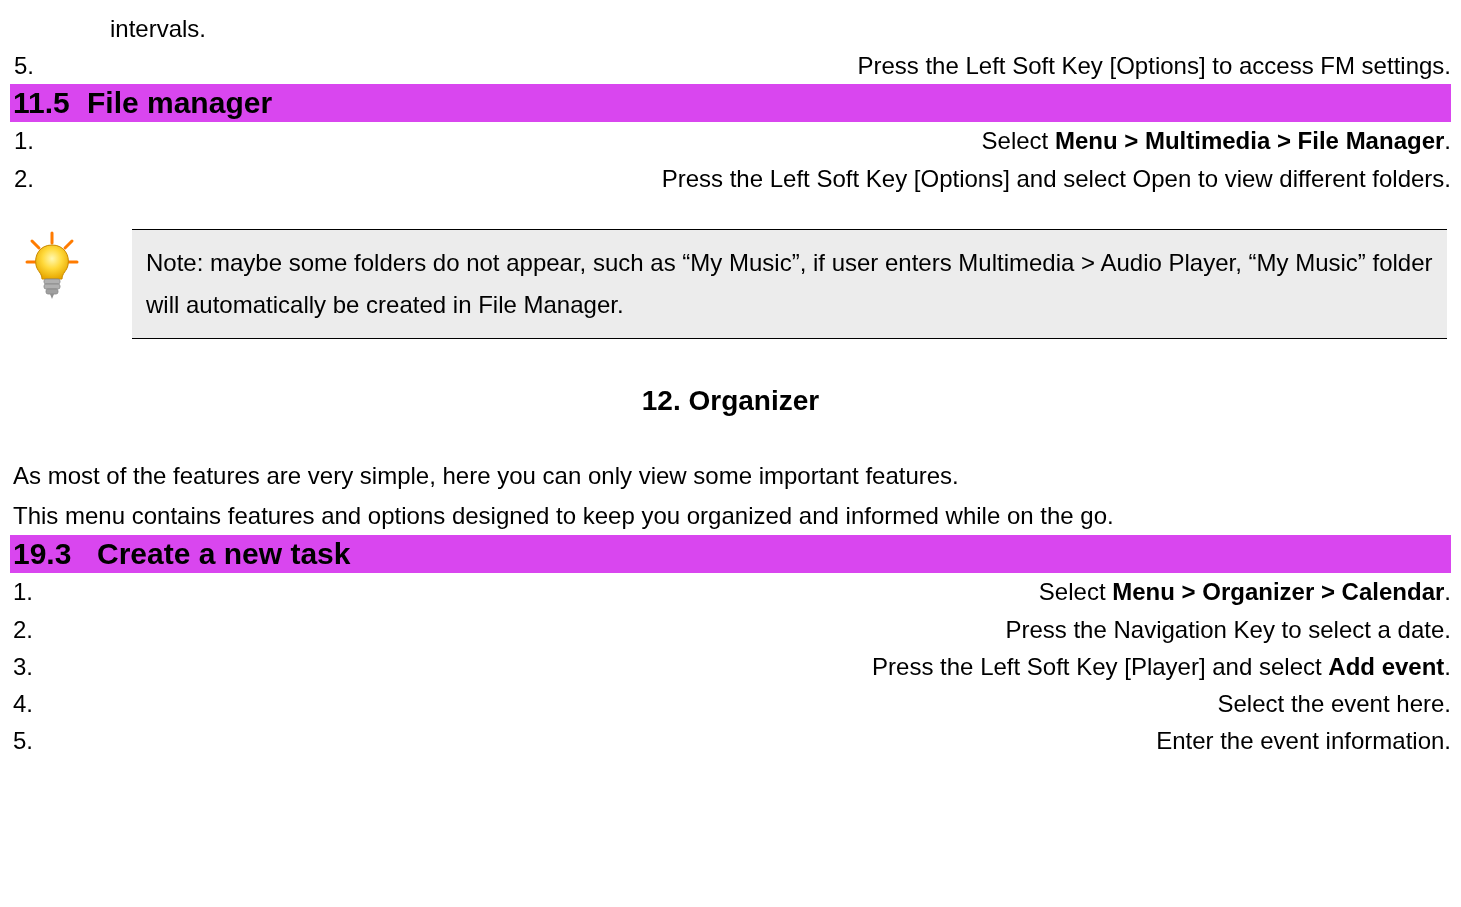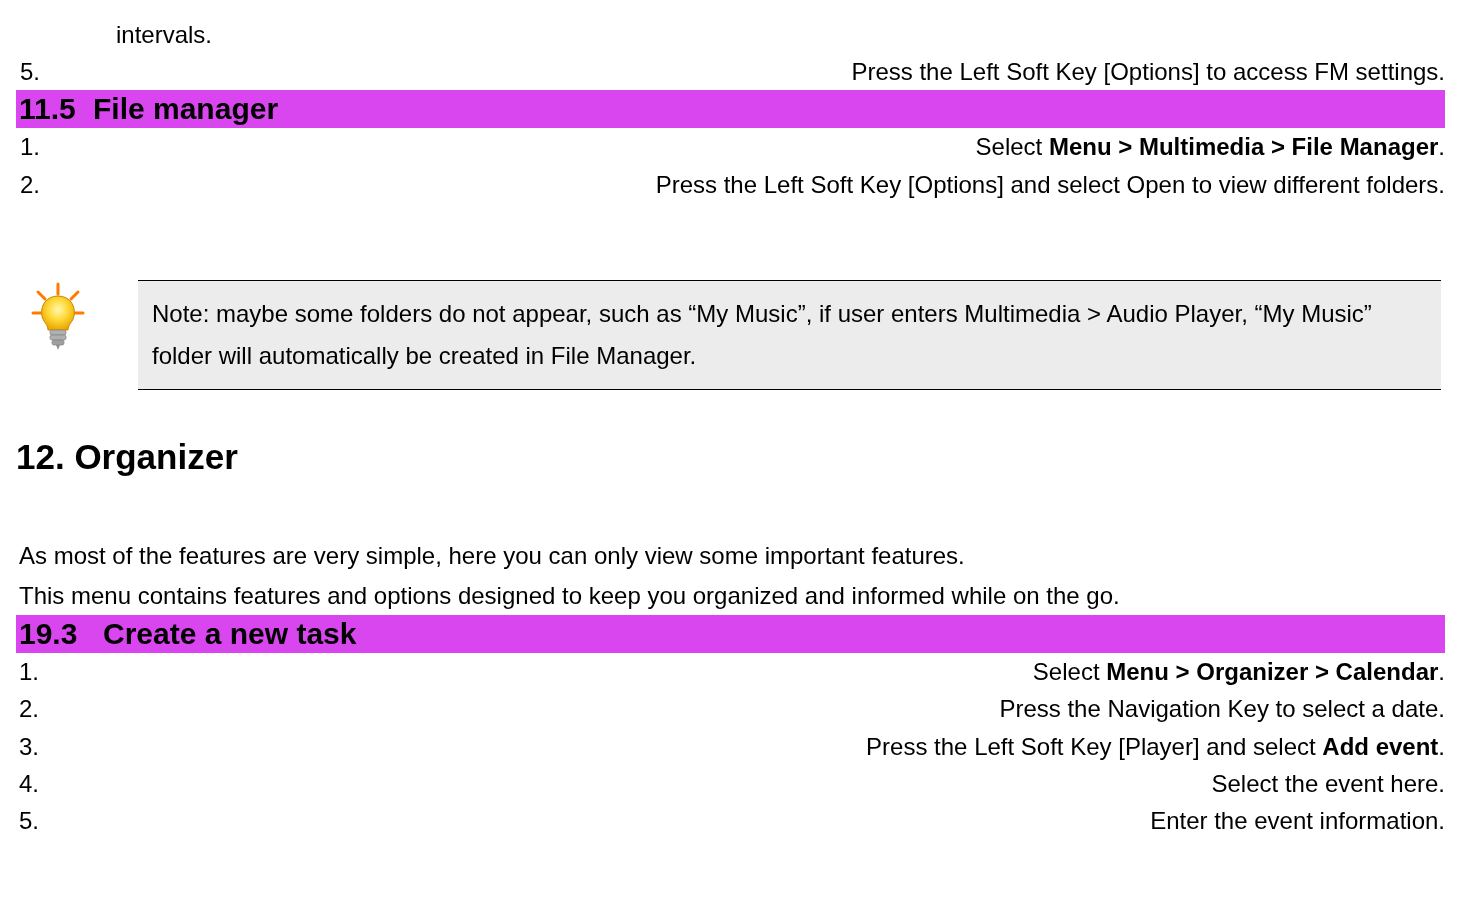--- a/index.html
+++ b/index.html
@@ -10,21 +10,21 @@
     body {
       font-family: Arial, Helvetica, sans-serif;
       font-size: 24px;
       line-height: 1.55;
       color: #000;
       background: #fff;
       width: 1461px;
       padding: 0;
     }
     .content {
-      padding: 16px;
+      padding: 10px;
     }
     .ol-line {
       display: flex;
       padding: 0;
       margin: 0;
     }
     .ol-num {
       flex-shrink: 0;
     }
     .ol-text {
@@ -53,21 +53,21 @@
     }
     .section-heading.h115 .sec-num {
       min-width: 74px;
     }
     .section-heading.h121 .sec-num {
       min-width: 84px;
     }
     
     .note-wrap {
       display: flex;
-      margin-top: 77px;
+      margin-top: 32px;
       margin-bottom: 34px;
       padding-left: 12px;
       padding-right: 4px;
       align-items: flex-start;
     }
     .note-icon {
       width: 60px;
       height: 75px;
       flex-shrink: 0;
       margin-right: 50px;
@@ -77,24 +77,25 @@
     .note-box {
       flex: 1;
       border-top: 1.5px solid #000;
       border-bottom: 1.5px solid #000;
       background: #ececec;
       padding: 12px 12px 12px 14px;
       line-height: 1.75;
     }
     
     .chapter-heading {
-      font-size: 35px;
+      text-align: center;
+      font-size: 28px;
       font-weight: bold;
       margin-top: 40px;
-      margin-bottom: 52px;
+      margin-bottom: 34px;
     }
     .para {
       padding-left: 3px;
       margin-bottom: 0;
       line-height: 1.65;
     }
     
     .inner-num {
       width: 36px;
       padding-left: 3px;

